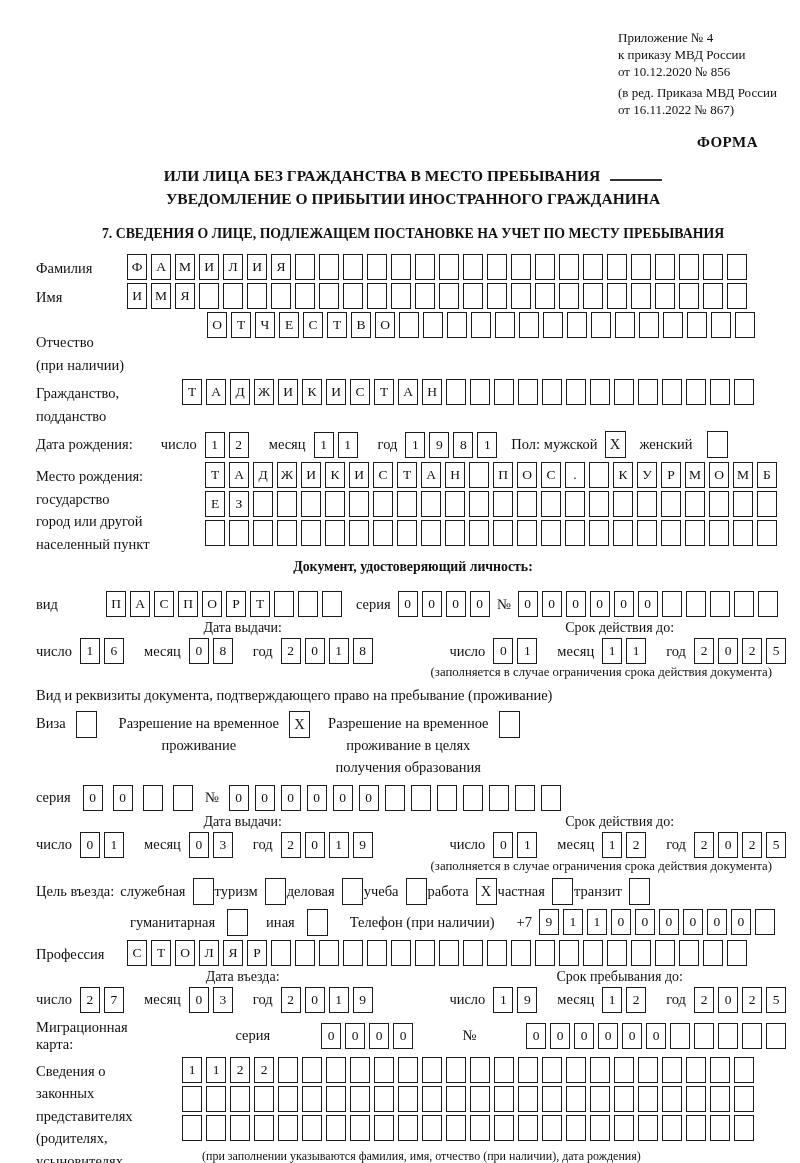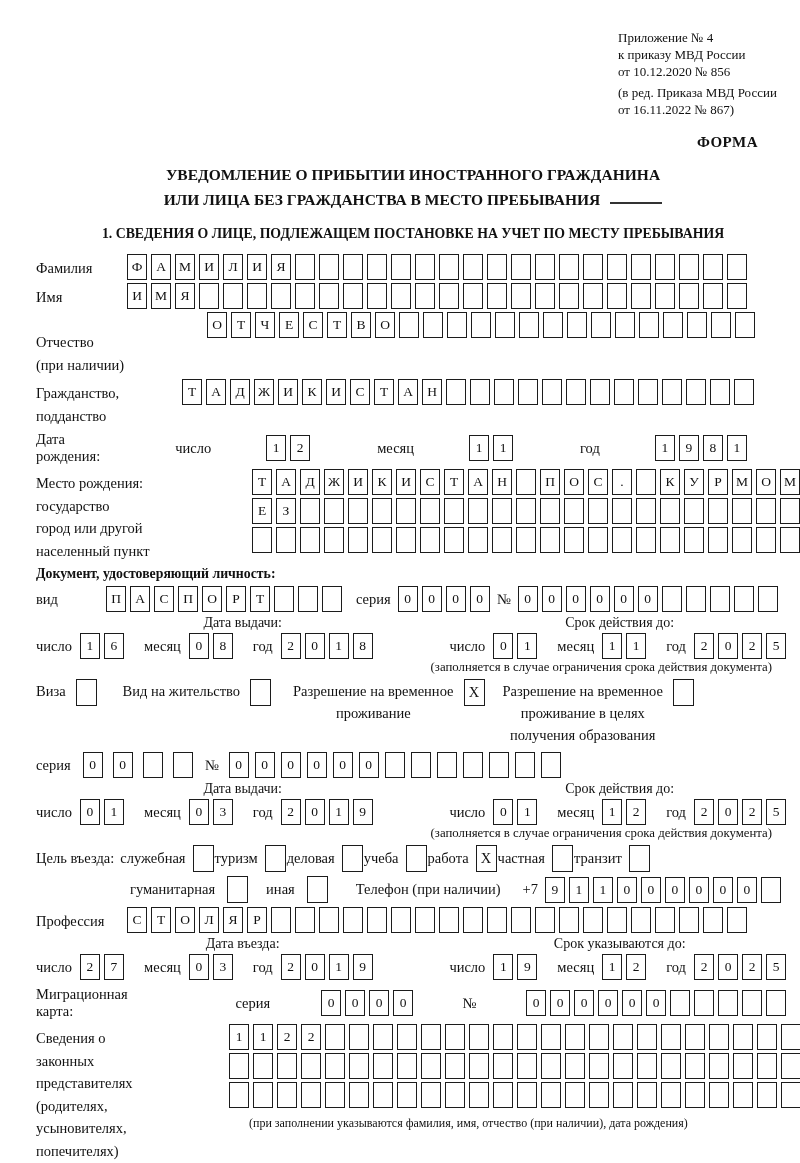--- a/index.html
+++ b/index.html
@@ -31,59 +31,59 @@
     border:1.7px solid #1c1c1c;display:inline-flex;align-items:center;justify-content:center;
     font-size:13.5px;background:#fff;
   }
   .boxcol{display:flex;flex-direction:column;row-gap:3px;}
   .wide .cell{margin-right:10px;}
   .midgap .cell{margin-right:6px;}
   .cb{
     flex:0 0 auto;box-sizing:border-box;width:21px;height:27px;border:1.7px solid #1c1c1c;
     display:inline-flex;align-items:center;justify-content:center;font-size:14.5px;background:#fff;
   }
-  .doc-head{text-align:left;font-weight:bold;font-size:13.8px;margin:4px 0 4px 0;}
+  .doc-head{text-align:center;font-weight:bold;font-size:13.8px;margin:4px 0 16px 0;}
   .datecols{display:flex;margin-top:2px;}
   .dcol-l{width:452px;}
   .dcol-r{flex:1;}
   .dhead{text-align:center;font-size:14px;margin-bottom:2px;}
   .dcol-r .dhead{text-align:center;}
   .dline{display:flex;align-items:center;}
   .dlbl{margin-right:8px;}
   .dgap{margin-left:16px;}
   .note{font-size:12.8px;text-align:right;padding-right:18px;margin-top:1px;margin-bottom:4px;}
   .intro{line-height:1.6;margin-top:2px;}
   .optrow{display:flex;align-items:flex-start;margin-top:4px;margin-bottom:6px;}
   .opt{display:flex;align-items:flex-start;}
   .opt .txt{text-align:center;line-height:1.5;padding-top:2px;}
   .opt .cb{margin-left:10px;}
   .purp{display:flex;align-items:center;margin-bottom:4px;}
   .purp .cb{margin-left:7px;}
   .purp .plbl{margin-left:1px;}
-  .mt6{margin-top:6px;} .mt4{margin-top:4px;gap:47px;}
+  .mt6{margin-top:6px;} .mt4{margin-top:4px;}
 </style>
 </head>
 <body>
 
 <div class="annex">
   <div>Приложение № 4</div>
   <div>к приказу МВД России</div>
   <div>от 10.12.2020 № 856</div>
   <div class="gap">(в ред. Приказа МВД России</div>
   <div>от 16.11.2022 № 867)</div>
 </div>
 
 <div class="form-word">ФОРМА</div>
 
 <div class="title">
+  <div><span>ИЛИ ЛИЦА БЕЗ ГРАЖДАНСТВА В МЕСТО ПРЕБЫВАНИЯ</span><span class="blankline"></span></div>
   <div>УВЕДОМЛЕНИЕ О ПРИБЫТИИ ИНОСТРАННОГО ГРАЖДАНИНА</div>
-  <div><span>ИЛИ ЛИЦА БЕЗ ГРАЖДАНСТВА В МЕСТО ПРЕБЫВАНИЯ</span><span class="blankline"></span></div>
 </div>
 
-<div class="sect-head">1. СВЕДЕНИЯ О ЛИЦЕ, ПОДЛЕЖАЩЕМ ПОСТАНОВКЕ НА УЧЕТ ПО МЕСТУ ПРЕБЫВАНИЯ</div>
+<div class="sect-head">7. СВЕДЕНИЯ О ЛИЦЕ, ПОДЛЕЖАЩЕМ ПОСТАНОВКЕ НА УЧЕТ ПО МЕСТУ ПРЕБЫВАНИЯ</div>
 
 <div class="formbody">
 
   <div class="frow">
     <div class="flabel w-surname">Фамилия</div>
     <div class="boxrow">
         <span class="cell">Ф</span>
         <span class="cell">А</span>
         <span class="cell">М</span>
         <span class="cell">И</span>
@@ -404,29 +404,26 @@
             <span class="cell">0</span>
             <span class="cell">2</span>
             <span class="cell">5</span>
           </span>
       </div>
     </div>
   </div>
   <div class="note">(заполняется в случае ограничения срока действия документа)</div>
 
   <div class="intro">
+    <div>Вид и реквизиты документа, подтверждающего право на пребывание (проживание)</div>
   </div>
 
   <div class="optrow">
     <div class="opt">
       <div class="txt">Виза</div>
-      <span class="cb"></span>
-    </div>
-    <div class="opt" style="margin-left:26px;">
-      <div class="txt">Вид на жительство</div>
       <span class="cb"></span>
     </div>
     <div class="opt" style="margin-left:22px;">
       <div class="txt">
         <div>Разрешение на временное</div>
         <div>проживание</div>
       </div>
       <span class="cb">X</span>
     </div>
     <div class="opt" style="margin-left:18px;">
@@ -529,21 +526,21 @@
     <span class="cb"></span>
     <span class="plbl">транзит</span>
     <span class="cb"></span>
   </div>
 
   <div class="purp">
     <span style="margin-left:94px;">гуманитарная</span>
     <span class="cb" style="margin-left:12px;"></span>
     <span style="margin-left:18px;">иная</span>
     <span class="cb" style="margin-left:12px;"></span>
-    <span style="margin-left:28px;">Телефон (при наличии)</span>
+    <span style="margin-left:22px;">Телефон (при наличии)</span>
     <span style="margin-left:22px;margin-right:7px;">+7</span>
     <span class="boxrow">
         <span class="cell">9</span>
         <span class="cell">1</span>
         <span class="cell">1</span>
         <span class="cell">0</span>
         <span class="cell">0</span>
         <span class="cell">0</span>
         <span class="cell">0</span>
         <span class="cell">0</span>
@@ -601,21 +598,21 @@
         <span class="dlbl dgap">год</span>
         <span class="boxrow">
             <span class="cell">2</span>
             <span class="cell">0</span>
             <span class="cell">1</span>
             <span class="cell">9</span>
           </span>
       </div>
     </div>
     <div class="dcol-r">
-      <div class="dhead">Срок указываются до:</div>
+      <div class="dhead">Срок пребывания до:</div>
       <div class="dline">
         <span class="dlbl">число</span>
         <span class="boxrow">
             <span class="cell">1</span>
             <span class="cell">9</span>
           </span>
         <span class="dlbl dgap">месяц</span>
         <span class="boxrow">
             <span class="cell">1</span>
             <span class="cell">2</span>

